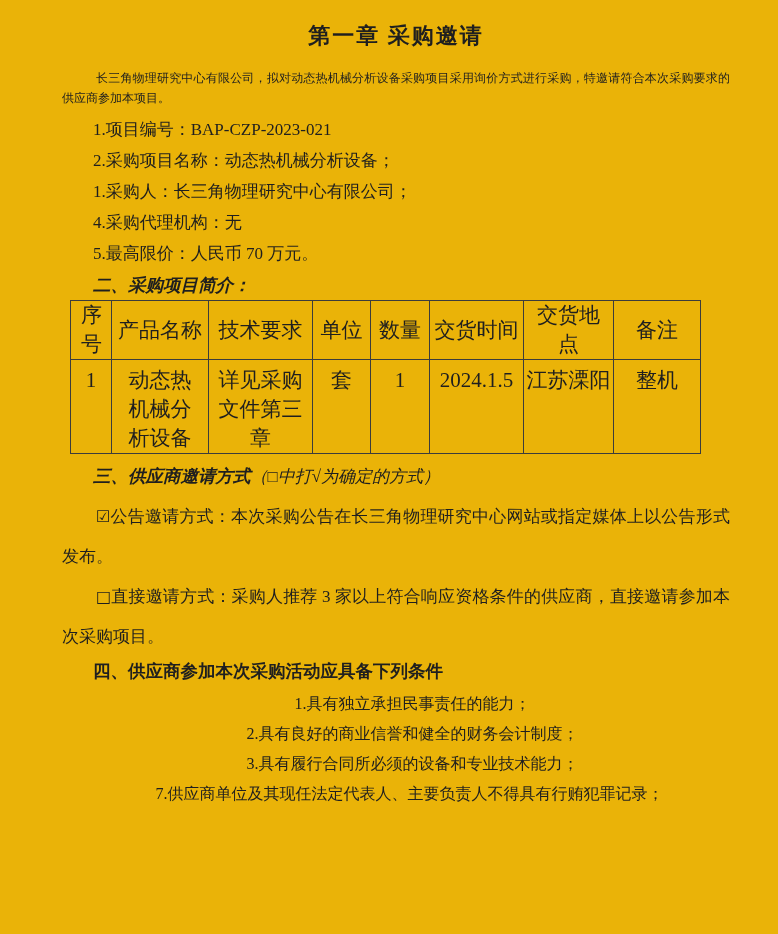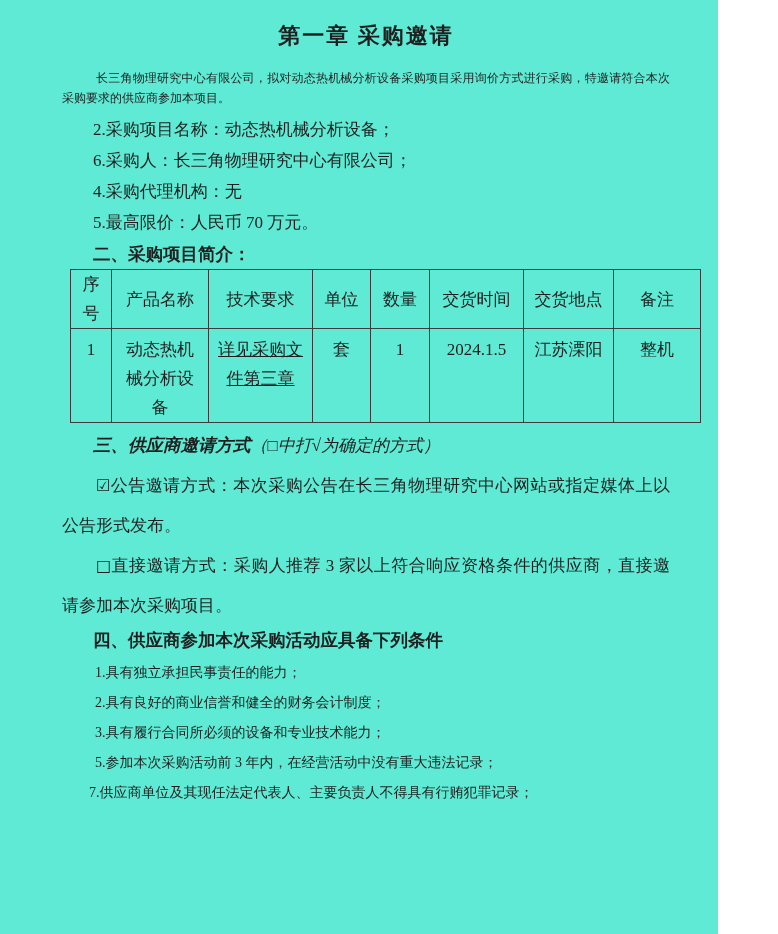--- a/index.html
+++ b/index.html
@@ -9,24 +9,24 @@
   }
   body {
     width: 778px;
     height: 934px;
     overflow: hidden;
     color: #1f1f1f;
     font-family: "Liberation Serif", "DejaVu Serif", serif;
   }
   .page {
     box-sizing: border-box;
-    width: 718px;
+    width: 778px;
     height: 934px;
     padding: 14px 48px 0 62px;
-    background: #5eead4;
+    background: #eab308;
   }
   .doc-title {
     margin: 6px 0 0 0;
     font-size: 22px;
     line-height: 32px;
     font-weight: bold;
     text-align: center;
     letter-spacing: 2px;
     font-family: "Liberation Serif", "DejaVu Serif", serif;
   }
@@ -42,42 +42,43 @@
     font-size: 17.5px;
     line-height: 24px;
     font-weight: bold;
     font-family: "DejaVu Sans", "Liberation Sans", sans-serif;
   }
   .sec-heading .note {
     font-weight: normal;
     font-family: "Liberation Serif", "DejaVu Serif", serif;
     font-size: 17px;
   }
-  .sec-heading.s2 { margin-top: 4px; }
+  .sec-heading.s2 { margin-top: 4px; font-style: italic; }
   .sec-heading.s3 { margin-top: 10px; font-style: italic; }
   .sec-heading.s4 { margin-top: 2px; font-family: Liberation Serif, serif; }
   .plist { margin: 6px 0 0 0; }
   .plist p {
     margin: 0 0 0 31px;
     font-size: 17px;
     line-height: 31px;
   }
   .plist4 { margin: 6px 0 0 0; }
   .plist4 p {
     margin: 0 0 0 33px;
-    font-size: 14px;
+    font-size: 16px;
     line-height: 30px;
+    text-align: center;
   }
   .plist4 p.outdent { margin-left: 27px; }
   table.products {
     margin: 3px 0 0 8px;
     border-collapse: collapse;
     table-layout: fixed;
     width: 630px;
-    font-size: 17px;
+    font-size: 21px;
   }
   table.products th, table.products td {
     border: 1.4px solid #3c3c3c;
     text-align: center;
     line-height: 29px;
     font-weight: normal;
     word-break: break-all;
     overflow: hidden;
   }
   table.products th {
@@ -85,21 +86,21 @@
     vertical-align: middle;
     padding: 0 4px;
   }
   table.products th.th-seq { padding: 0 10px; }
   table.products td {
     height: 87px;
     vertical-align: top;
     padding: 6px 0 0 0;
   }
   table.products td.td-name { padding: 6px 14px 0 14px; }
-  table.products td.td-tech { padding: 6px 8px 0 8px; text-decoration: underline; }
+  table.products td.td-tech { padding: 6px 8px 0 8px; }
   .opt {
     margin: 8px 0 0 0;
     font-size: 17px;
     line-height: 40px;
     text-align: justify;
     text-indent: 34px;
   }
   .opt.second { margin-top: 0; }
   .cbx {
     font-family: "DejaVu Sans", "Liberation Sans", sans-serif;
@@ -109,22 +110,23 @@
 </head>
 <body>
 
 <div class="page">
 
   <h1 class="doc-title">第一章 采购邀请</h1>
 
   <p class="intro">长三角物理研究中心有限公司，拟对动态热机械分析设备采购项目采用询价方式进行采购，特邀请符合本次采购要求的供应商参加本项目。</p>
 
   <div class="plist">
+    <p>1.项目编号：BAP-CZP-2023-021</p>
     <p>2.采购项目名称：动态热机械分析设备；</p>
-    <p>6.采购人：长三角物理研究中心有限公司；</p>
+    <p>1.采购人：长三角物理研究中心有限公司；</p>
     <p>4.采购代理机构：无</p>
     <p>5.最高限价：人民币 70 万元。</p>
   </div>
 
   <h2 class="sec-heading s2">二、采购项目简介：</h2>
 
   <table class="products">
     <colgroup>
       <col style="width:41px">
       <col style="width:97px">
@@ -165,17 +167,16 @@
 
   <p class="opt"><span class="cbx">☑</span><span>公告邀请方式：本次采购公告在长三角物理研究中心网站或指定媒体上以公告形式发布。</span></p>
 
   <p class="opt second"><span class="cbx">□</span><span>直接邀请方式：采购人推荐 3 家以上符合响应资格条件的供应商，直接邀请参加本次采购项目。</span></p>
 
   <h2 class="sec-heading s4">四、供应商参加本次采购活动应具备下列条件</h2>
   <div class="plist4">
     <p>1.具有独立承担民事责任的能力；</p>
     <p>2.具有良好的商业信誉和健全的财务会计制度；</p>
     <p>3.具有履行合同所必须的设备和专业技术能力；</p>
-    <p>5.参加本次采购活动前 3 年内，在经营活动中没有重大违法记录；</p>
     <p class="outdent">7.供应商单位及其现任法定代表人、主要负责人不得具有行贿犯罪记录；</p>
   </div>
 
 </div>
 
 </body></html>

